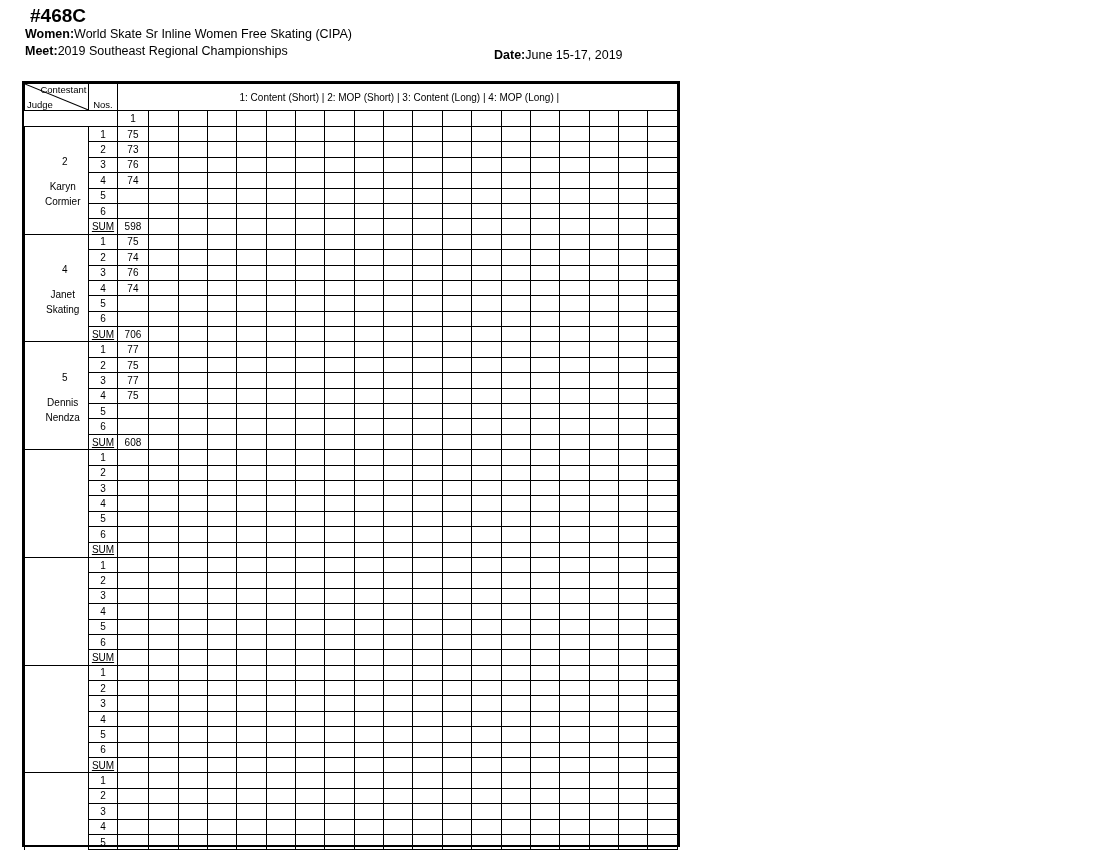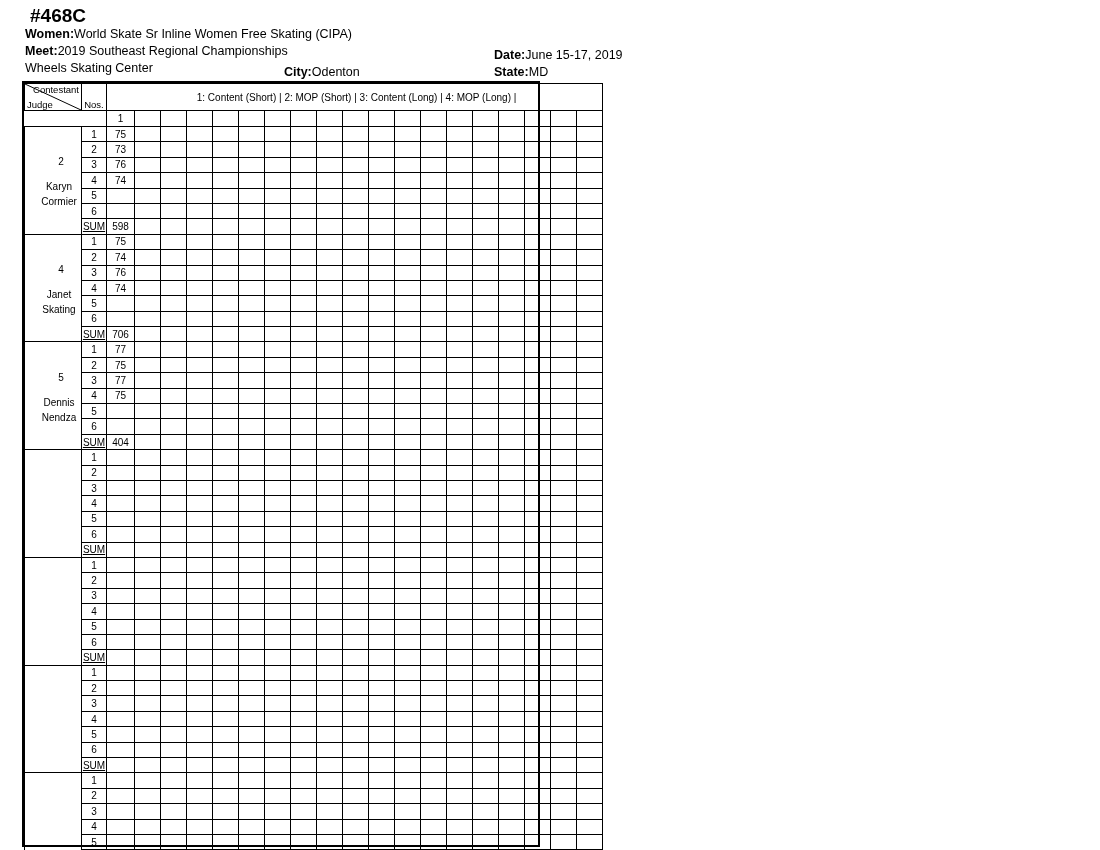--- a/index.html
+++ b/index.html
@@ -64,21 +64,21 @@
     top: 4px;
     white-space: nowrap;
     padding-left: 24px;
   }
 
   
   .sheet {
     position: absolute;
     left: 22px;
     top: 81px;
-    width: 518px;
+    width: 658px;
     height: 766px;
     border: 2px solid #000;
     box-sizing: border-box;
   }
   table.grid {
     border-collapse: collapse;
     table-layout: fixed;
     width: 100%;
     height: 100%;
   }
@@ -162,25 +162,20 @@
     <span class="doc-code">#468C</span>
   </div>
   <div class="meta">
     <div class="meta-line">
       <span class="lbl">Women:</span><span>World Skate Sr Inline Women Free Skating  (CIPA)</span>
     </div>
     <div class="meta-line">
       <span class="lbl">Meet:</span><span>2019 Southeast Regional Championships</span>
       <span class="meta-right"><span class="lbl">Date:</span><span>June 15-17, 2019</span></span>
     </div>
-    <div class="meta-line">
-      <span>Wheels Skating Center</span>
-      <span class="meta-right" style="left:235px;"><span class="lbl">City:</span><span>Odenton</span></span>
-      <span class="meta-right"><span class="lbl">State:</span><span>MD</span></span>
-    </div>
   </div>
 </div>
 
 <div class="sheet">
   <table class="grid">
     <colgroup id="colgroup">
       <col class="c-judge">
       <col class="c-row">
       <col class="c-score">
     <col class="c-data">
@@ -687,21 +682,21 @@
           <td></td>
           <td></td>
           <td></td>
           <td></td>
           <td></td>
           <td></td>
           <td></td>
         </tr>
         <tr>
           <td class="sumlabel">SUM</td>
-          <td class="scoreval">404</td>
+          <td class="scoreval">608</td>
           <td></td>
           <td></td>
           <td></td>
           <td></td>
           <td></td>
           <td></td>
           <td></td>
           <td></td>
           <td></td>
           <td></td>

